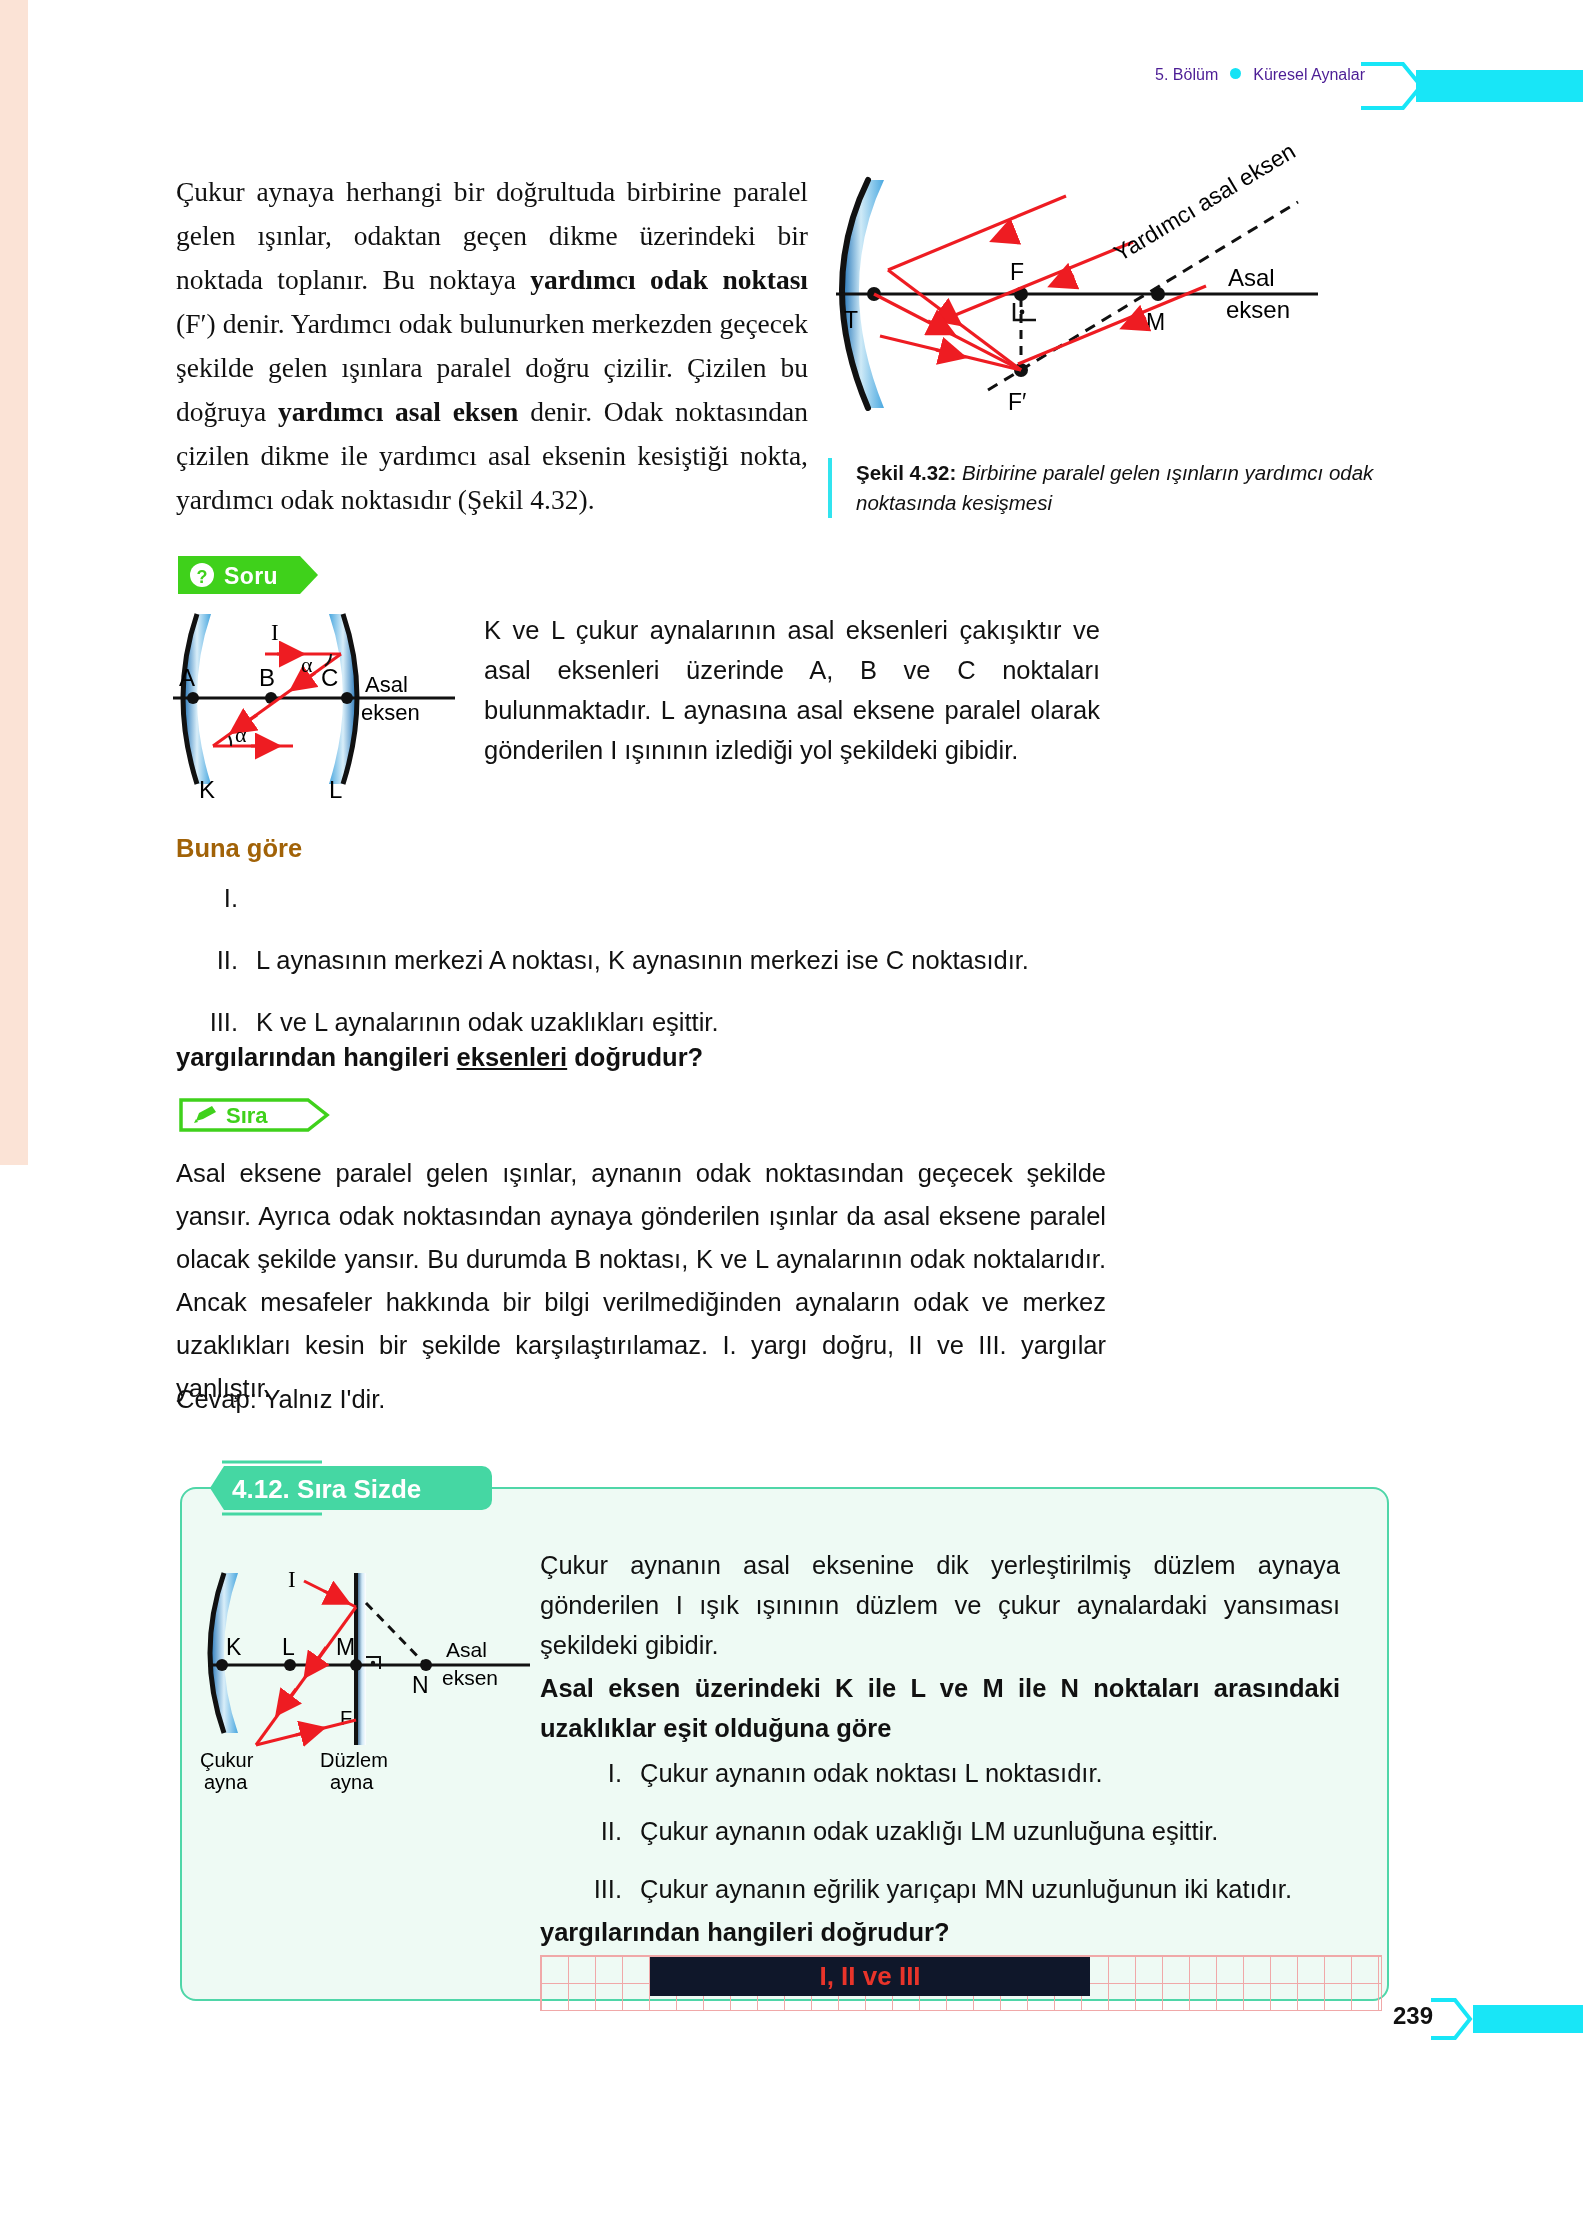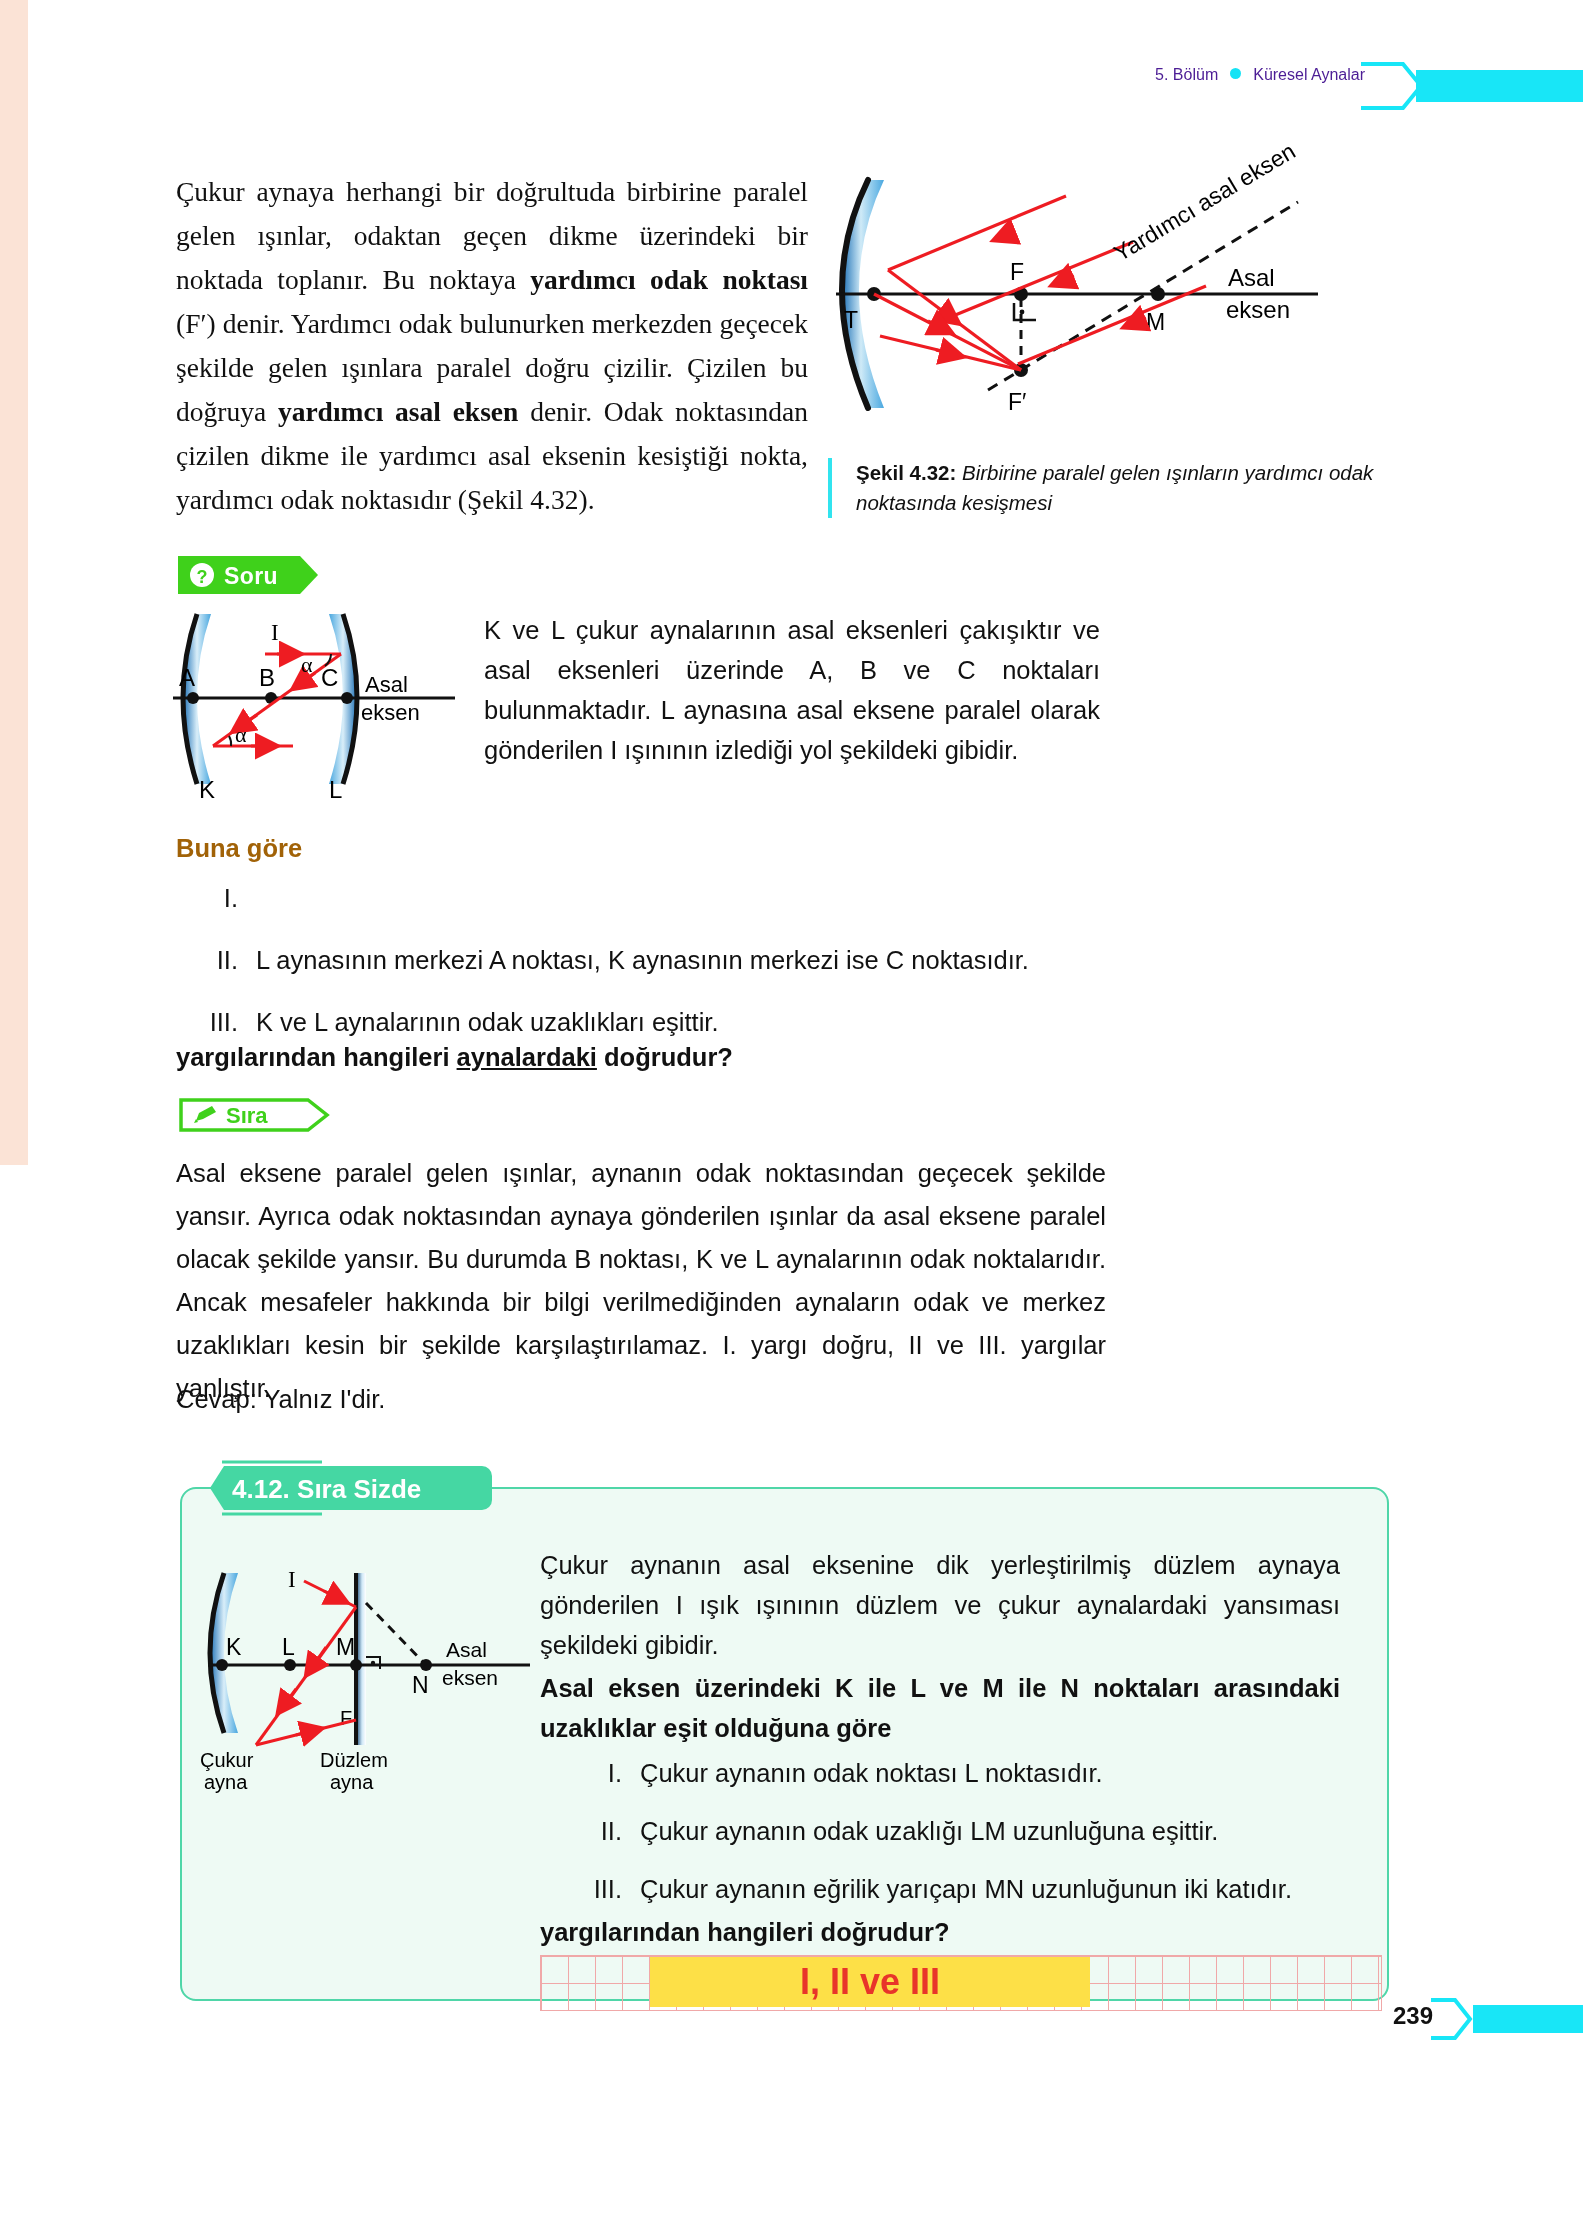--- a/index.html
+++ b/index.html
@@ -134,22 +134,22 @@
   .answer-grid{
     position:absolute; left:540px; top:1955px; width:840px; height:54px;
     background-image:
       linear-gradient(to right, #f0a8a8 1px, transparent 1px),
       linear-gradient(to bottom, #f0a8a8 1px, transparent 1px);
     background-size:27px 27px;
     border:1px solid #f0a8a8;
   }
   .answer-text{
     position:absolute; left:650px; top:1957px; width:420px;
-    text-align:center; font-size:36px; font-weight:bold; color:#e8342a;
-    background:#fde047; padding:4px 10px;
+    text-align:center; font-size:26px; font-weight:bold; color:#e8342a;
+    background:#0f172a; padding:4px 10px;
   }
   
   .page-num{
     position:absolute; right:150px; bottom:183px;
     font-size:24px; font-weight:bold; color:#111;
   }
   .footer-arrow{ position:absolute; right:110px; bottom:172px; width:46px; height:44px; }
   .footer-bar{
     position:absolute; right:0px; bottom:180px; width:110px; height:28px;
     background:#18e6f7;
@@ -316,21 +316,21 @@
     <span class="roman-num">II.</span>
     <span>L aynasının merkezi A noktası, K aynasının merkezi ise C noktasıdır.</span>
   </div>
   <div class="roman-item">
     <span class="roman-num">III.</span>
     <span>K ve L aynalarının odak uzaklıkları eşittir.</span>
   </div>
 </div>
 
 <div class="yargi-q">
-  <span>yargılarından hangileri </span><span class="u">aynalardaki</span><span> doğrudur?</span>
+  <span>yargılarından hangileri </span><span class="u">eksenleri</span><span> doğrudur?</span>
 </div>
 
 <div class="badge-cozum">
   <svg width="152" height="36" viewBox="0 0 152 36">
     <path d="M3 3 H130 L149 18 L130 33 H3 Z" fill="none" stroke="#3fd11b" stroke-width="3.5"></path>
     <g fill="#3fd11b">
       <path d="M18 24 L21 16 L34 9 L38 15 L25 22 Z"></path>
       <path d="M16 26 L20 25 L18 22 Z"></path>
     </g>
   </svg>

